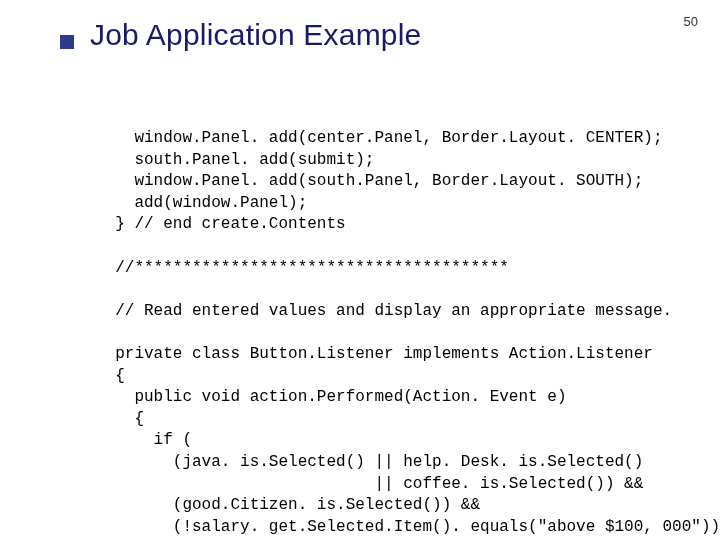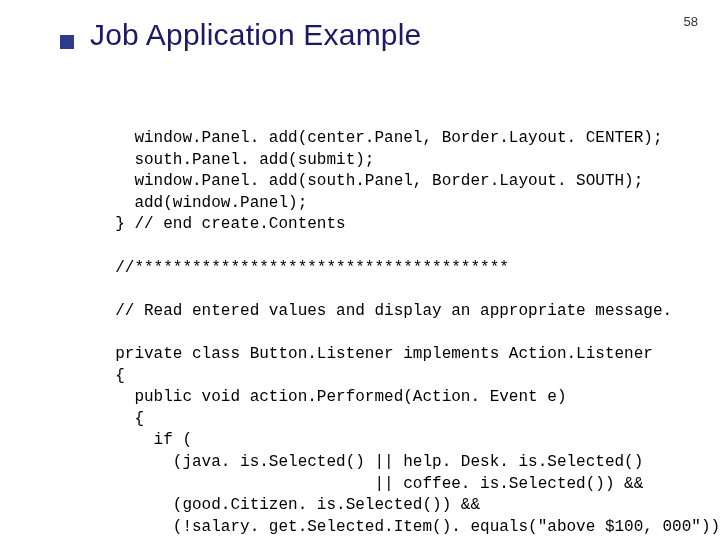--- a/index.html
+++ b/index.html
@@ -56,21 +56,21 @@
     font-size: 16px;
     line-height: 1.35;
     white-space: pre;
     color: #000;
   }
 </style>
 </head>
 <body>
 <div class="slide">
 
-  <div class="page-number">58</div>
+  <div class="page-number">50</div>
 
   <div class="title-row">
     <div class="title-square"></div>
     <div class="title-text">Job Application Example</div>
   </div>
 
   <pre class="code-block" id="code-block">    window.Panel. add(center.Panel, Border.Layout. CENTER);
     south.Panel. add(submit);
     window.Panel. add(south.Panel, Border.Layout. SOUTH);
     add(window.Panel);

